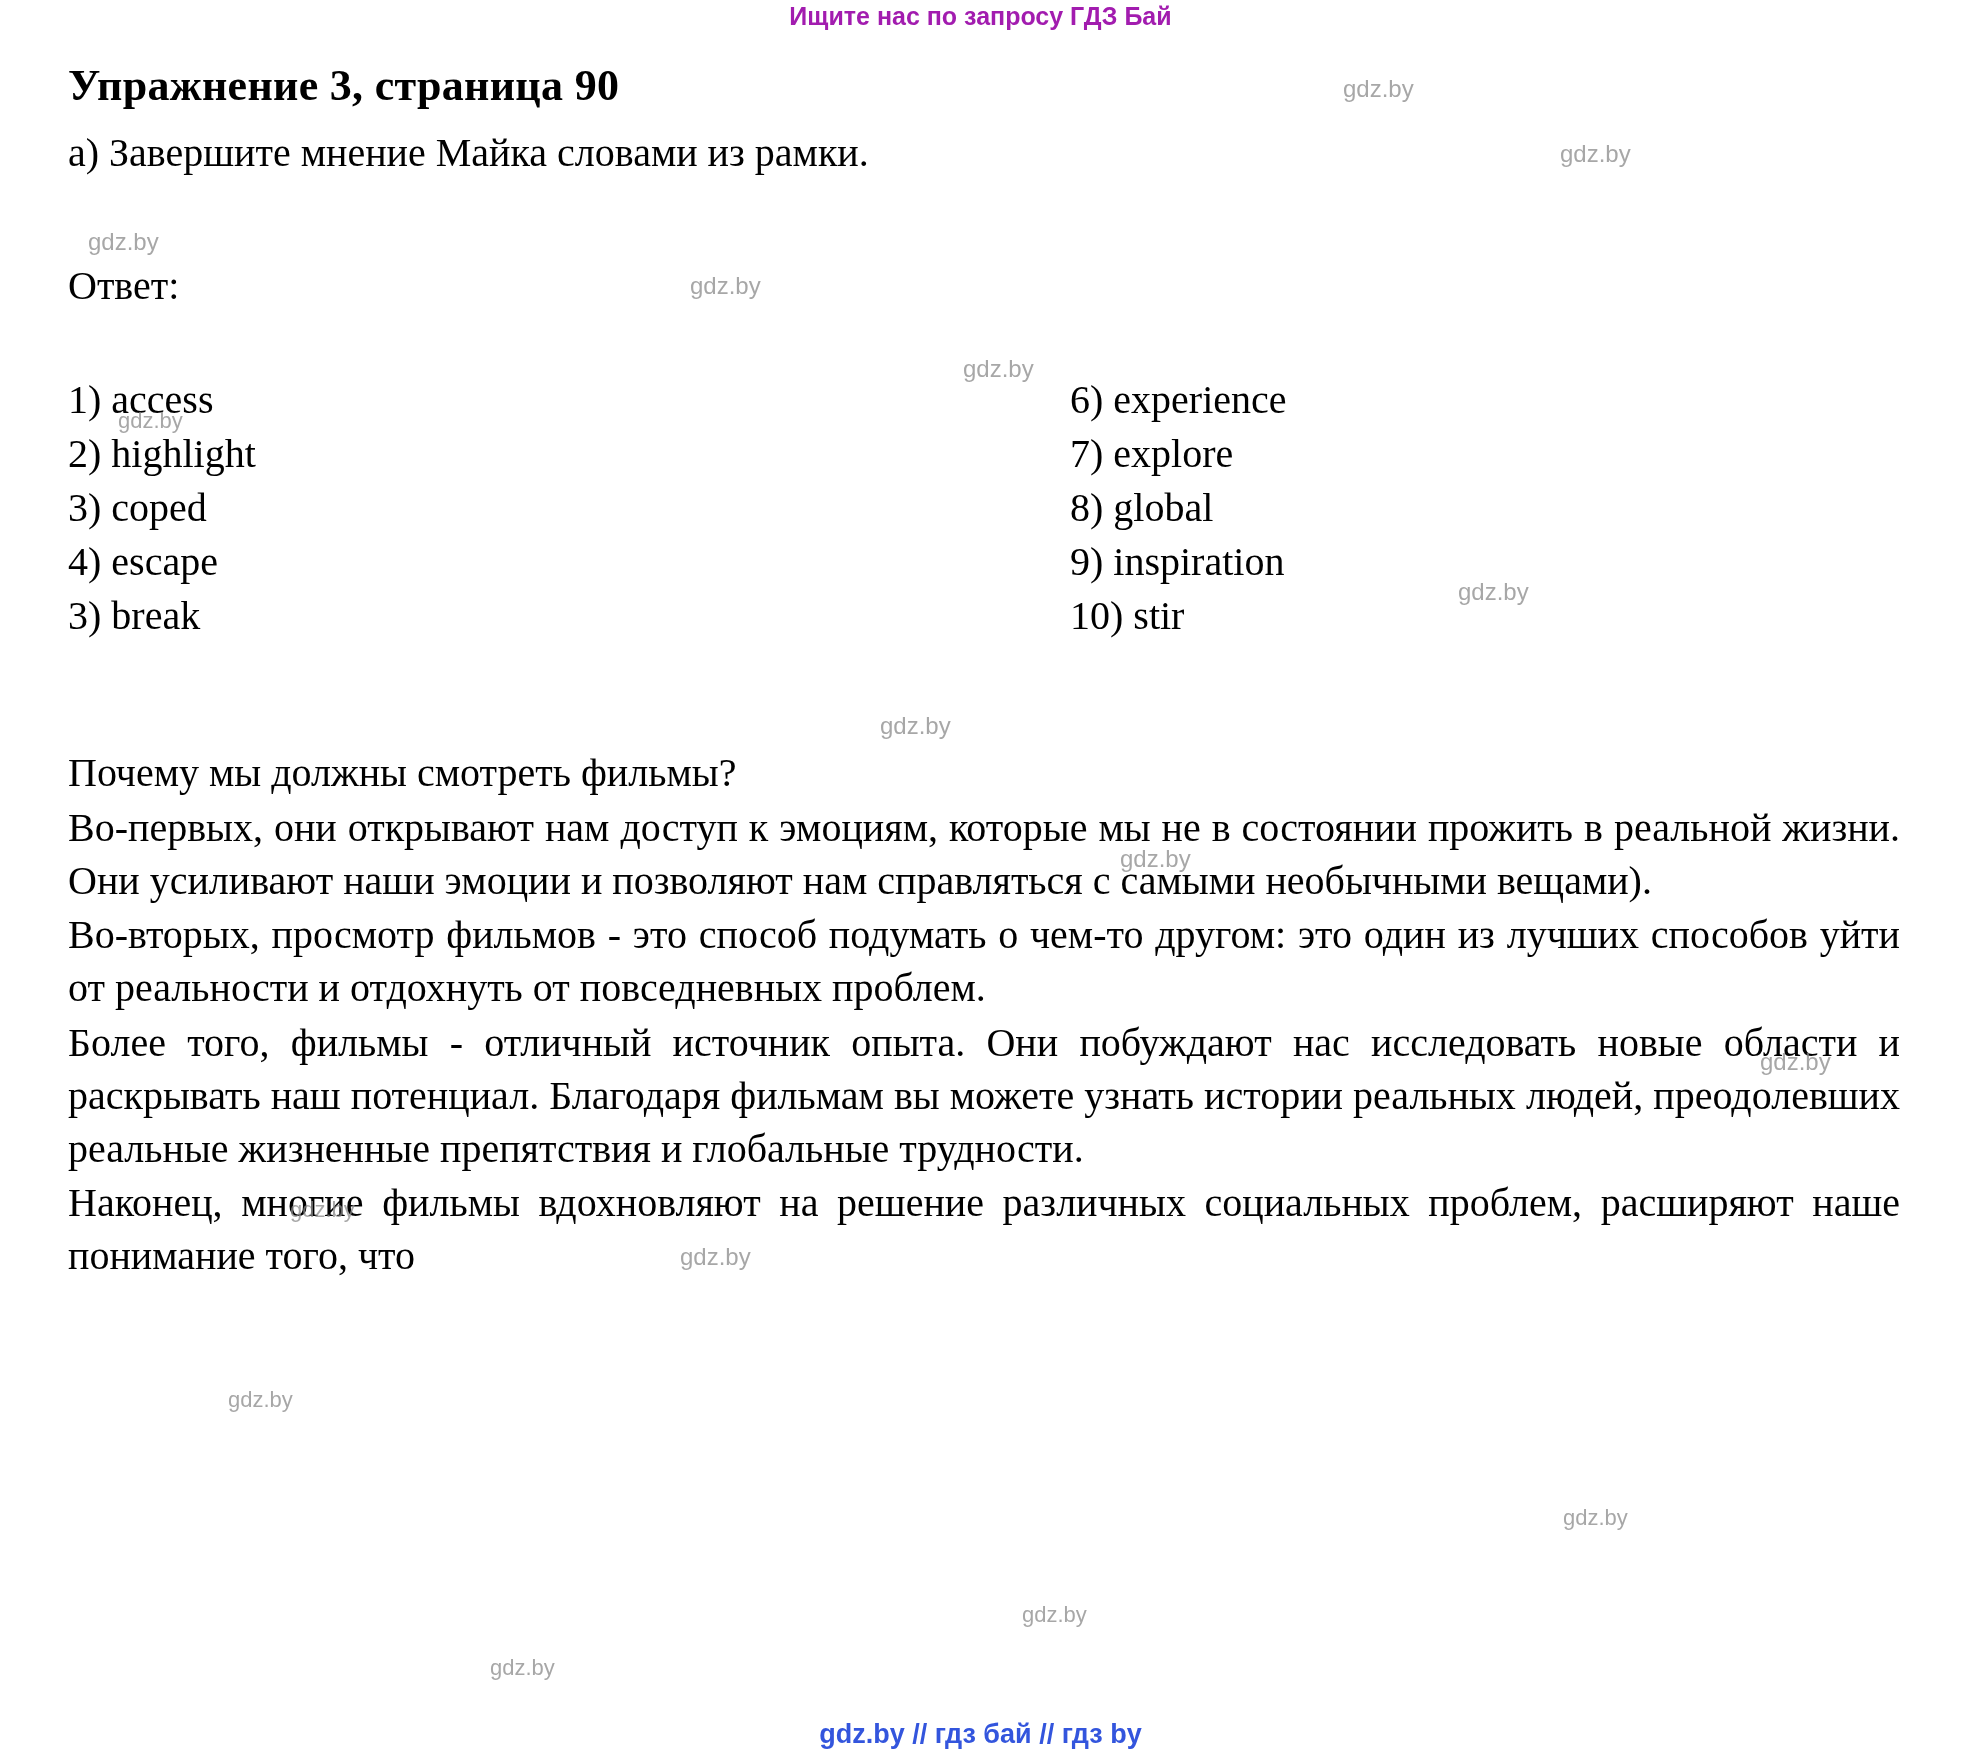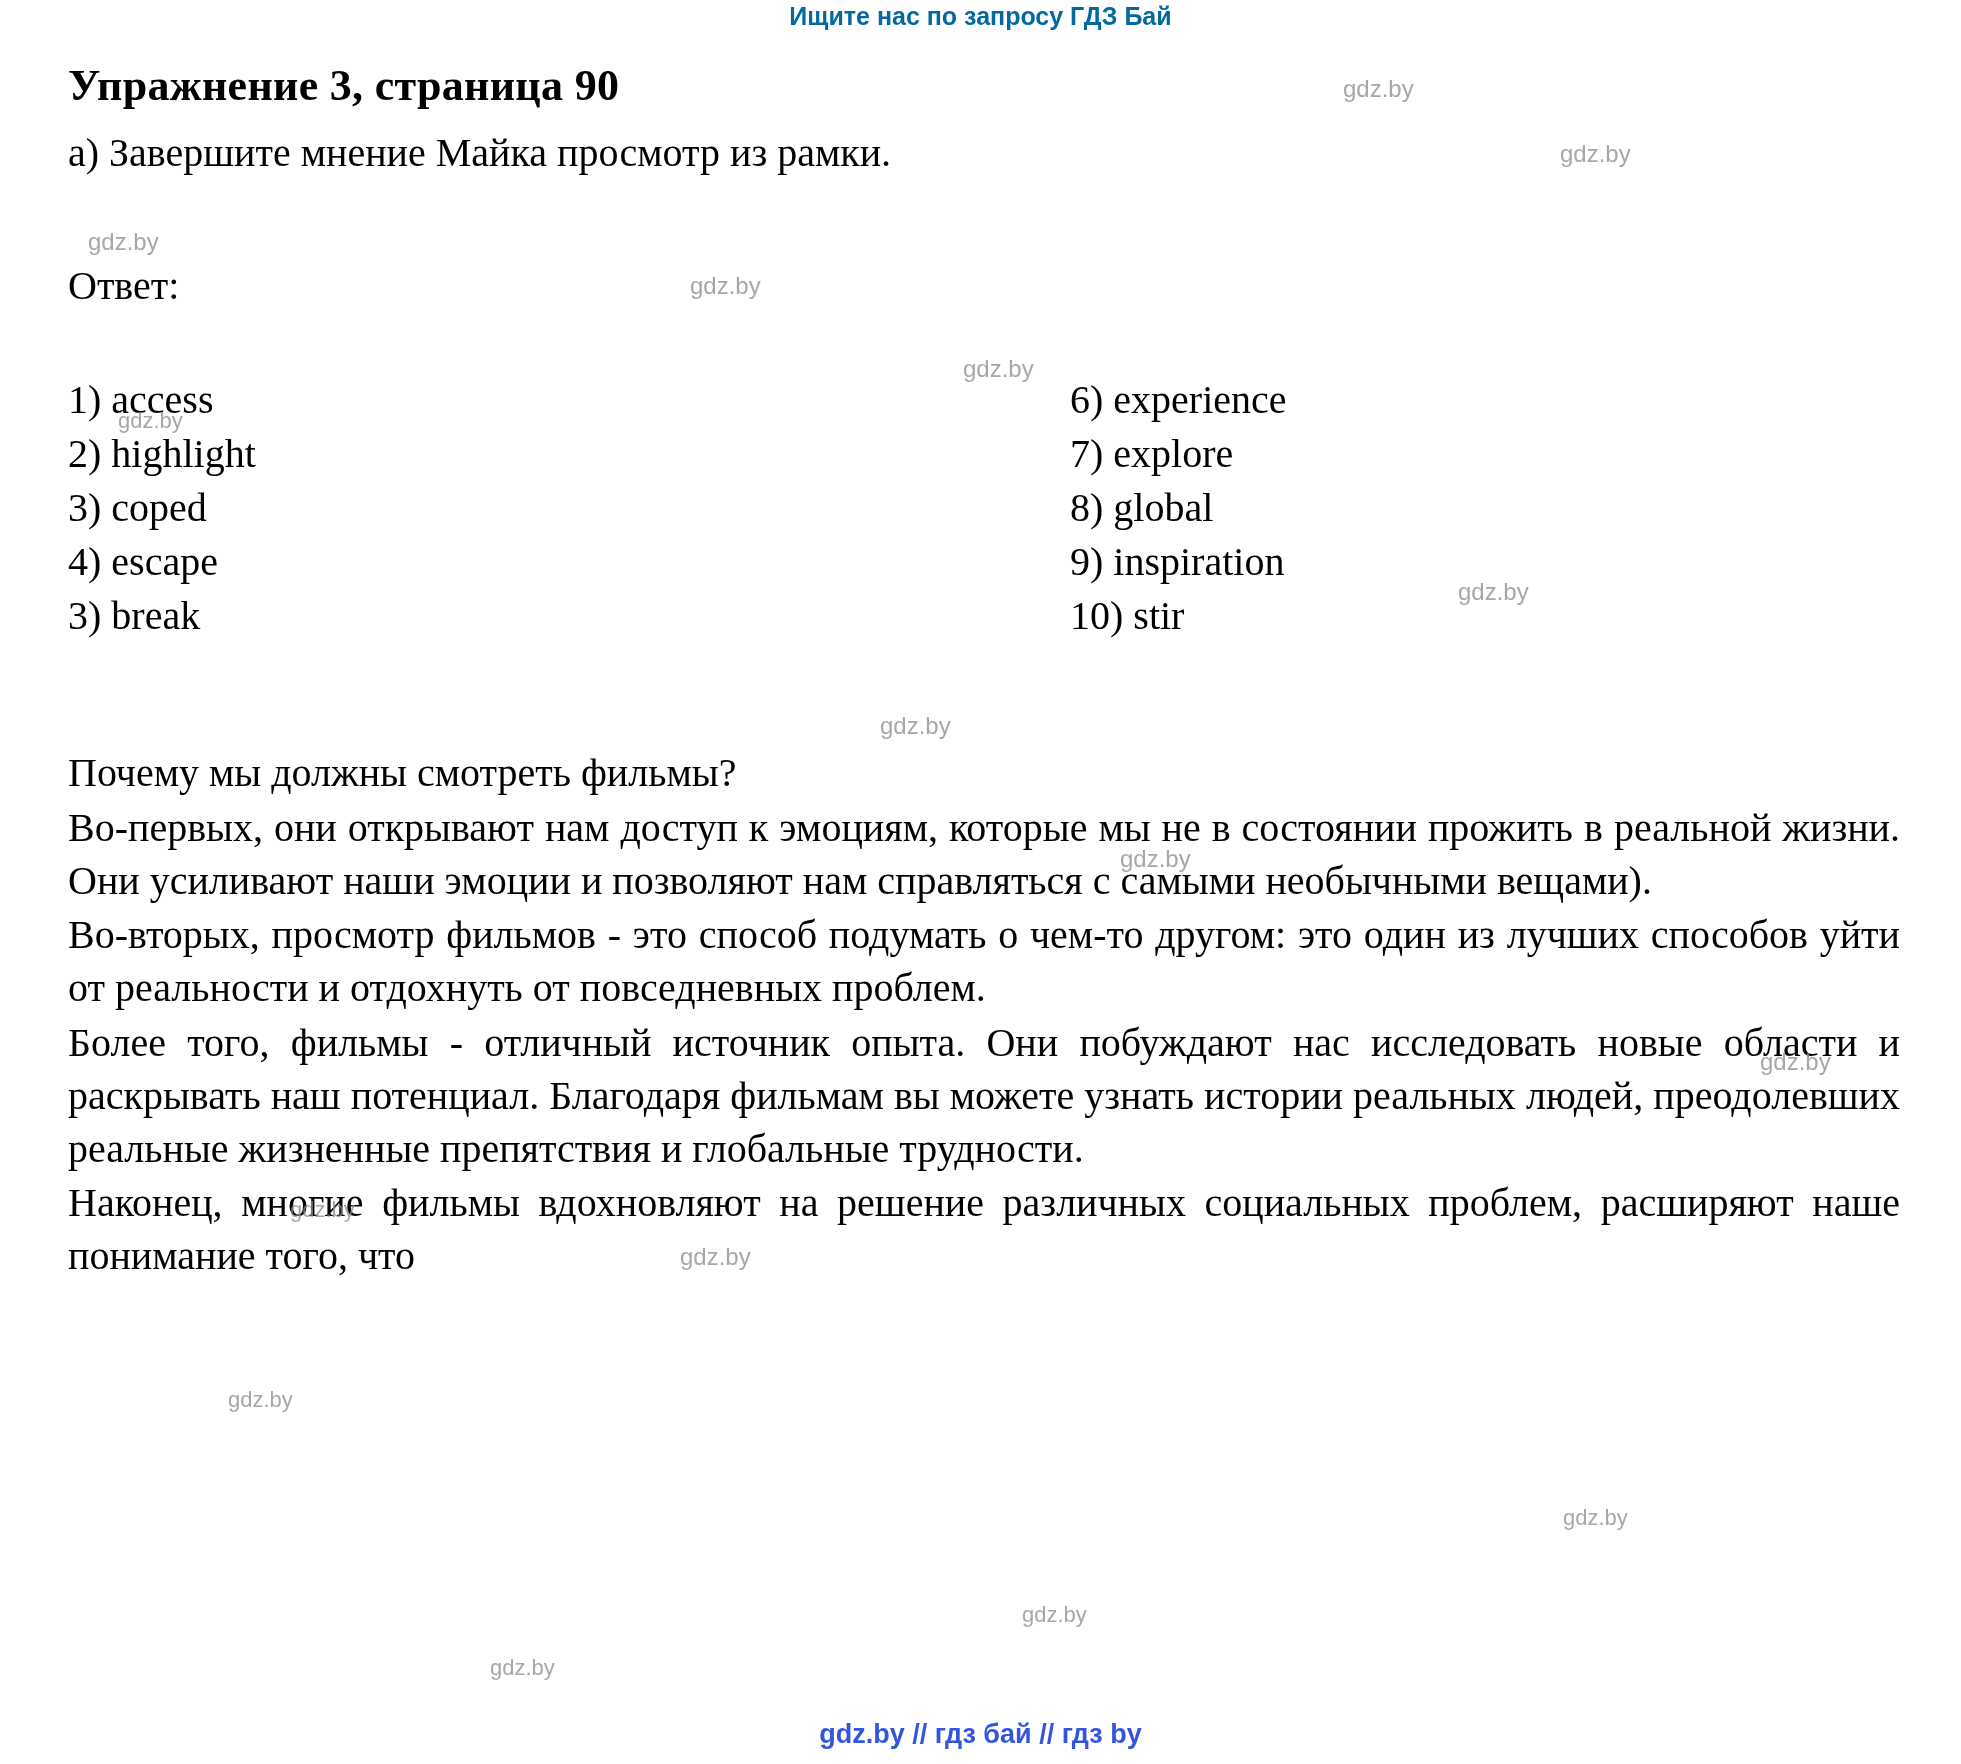--- a/index.html
+++ b/index.html
@@ -23,21 +23,21 @@
   }
   .top-banner {
     position: absolute;
     top: 2px;
     left: 0;
     width: 1961px;
     text-align: center;
     font-family: "Liberation Sans", sans-serif;
     font-weight: bold;
     font-size: 25px;
-    color: #0369a1;
+    color: #a21caf;
   }
   .content {
     position: absolute;
     top: 60px;
     left: 60px;
     width: 1840px;
   }
   .title {
     font-size: 44px;
     font-weight: bold;
@@ -107,21 +107,21 @@
 <body>
 
 <div class="page">
 
   <div class="top-banner">Ищите нас по запросу ГДЗ Бай</div>
 
   <div class="content">
 
     <div class="title">Упражнение 3, страница 90</div>
 
-    <div class="subtask">a) Завершите мнение Майка просмотр из рамки.</div>
+    <div class="subtask">a) Завершите мнение Майка словами из рамки.</div>
 
     <div class="answer-label">Ответ:</div>
 
     <div class="answers">
       <div class="col col-left">
         <div class="ans-item">1) access</div>
         <div class="ans-item">2) highlight</div>
         <div class="ans-item">3) coped</div>
         <div class="ans-item">4) escape</div>
         <div class="ans-item">3) break</div>

